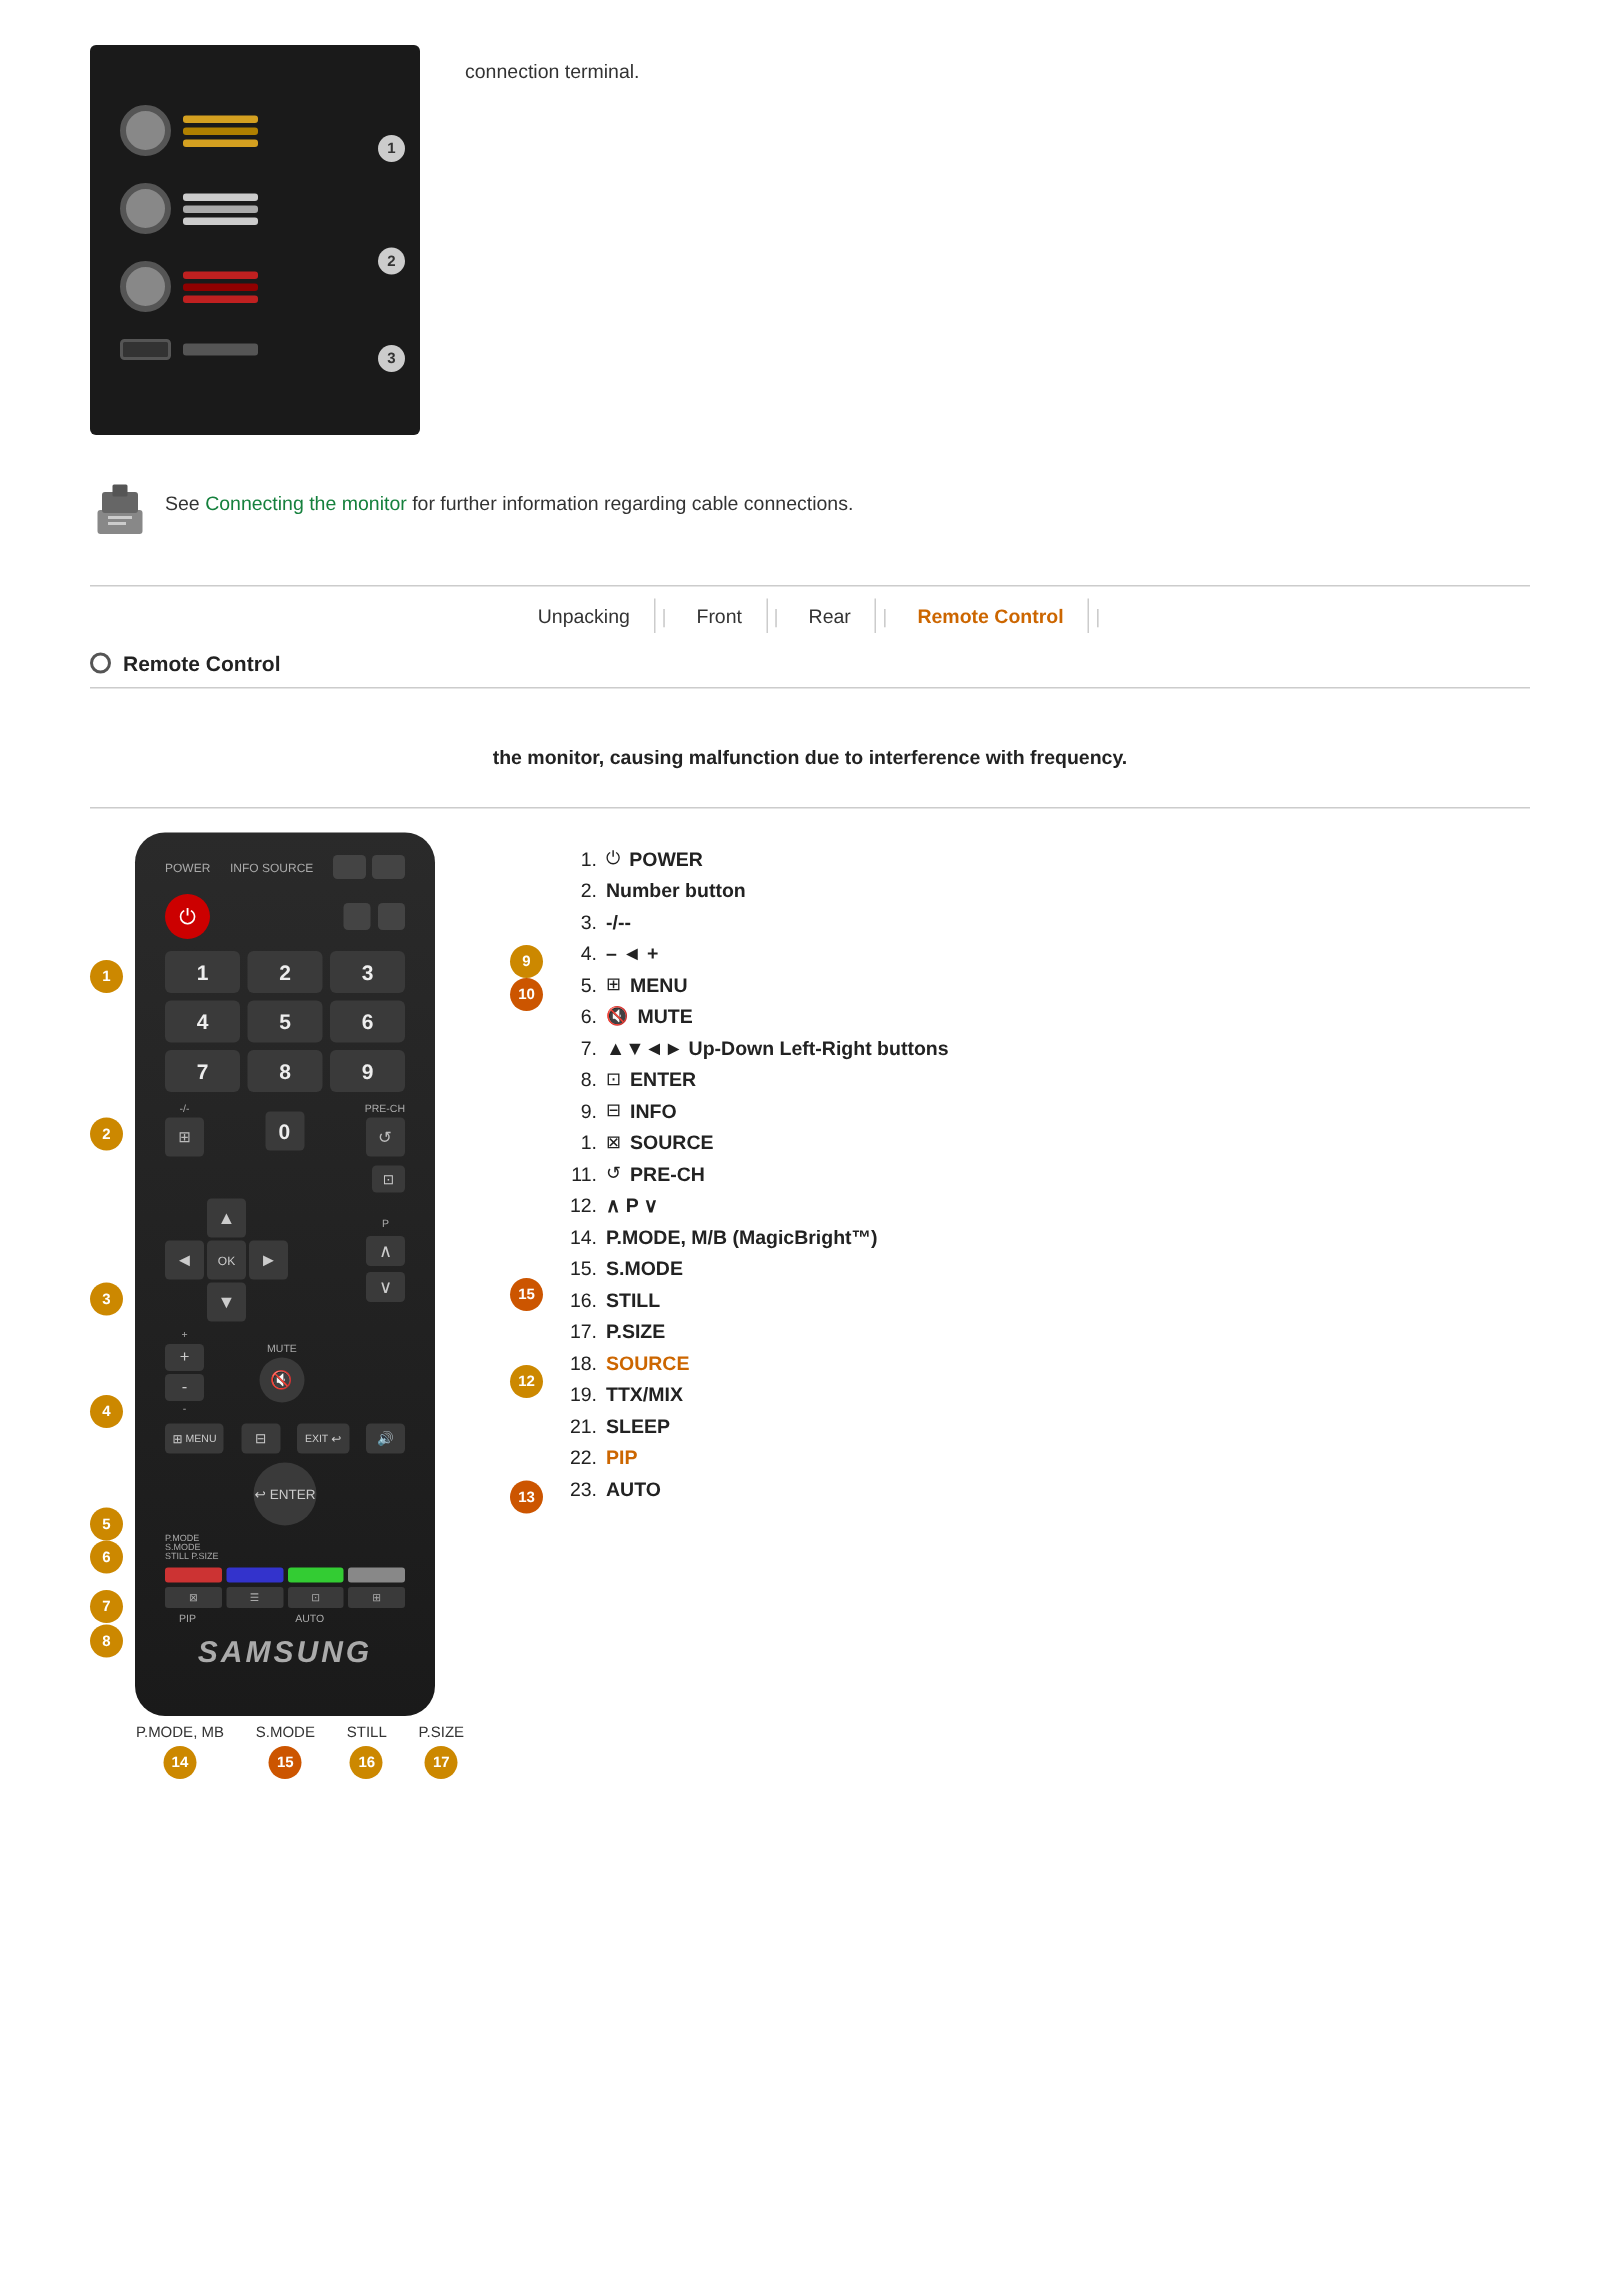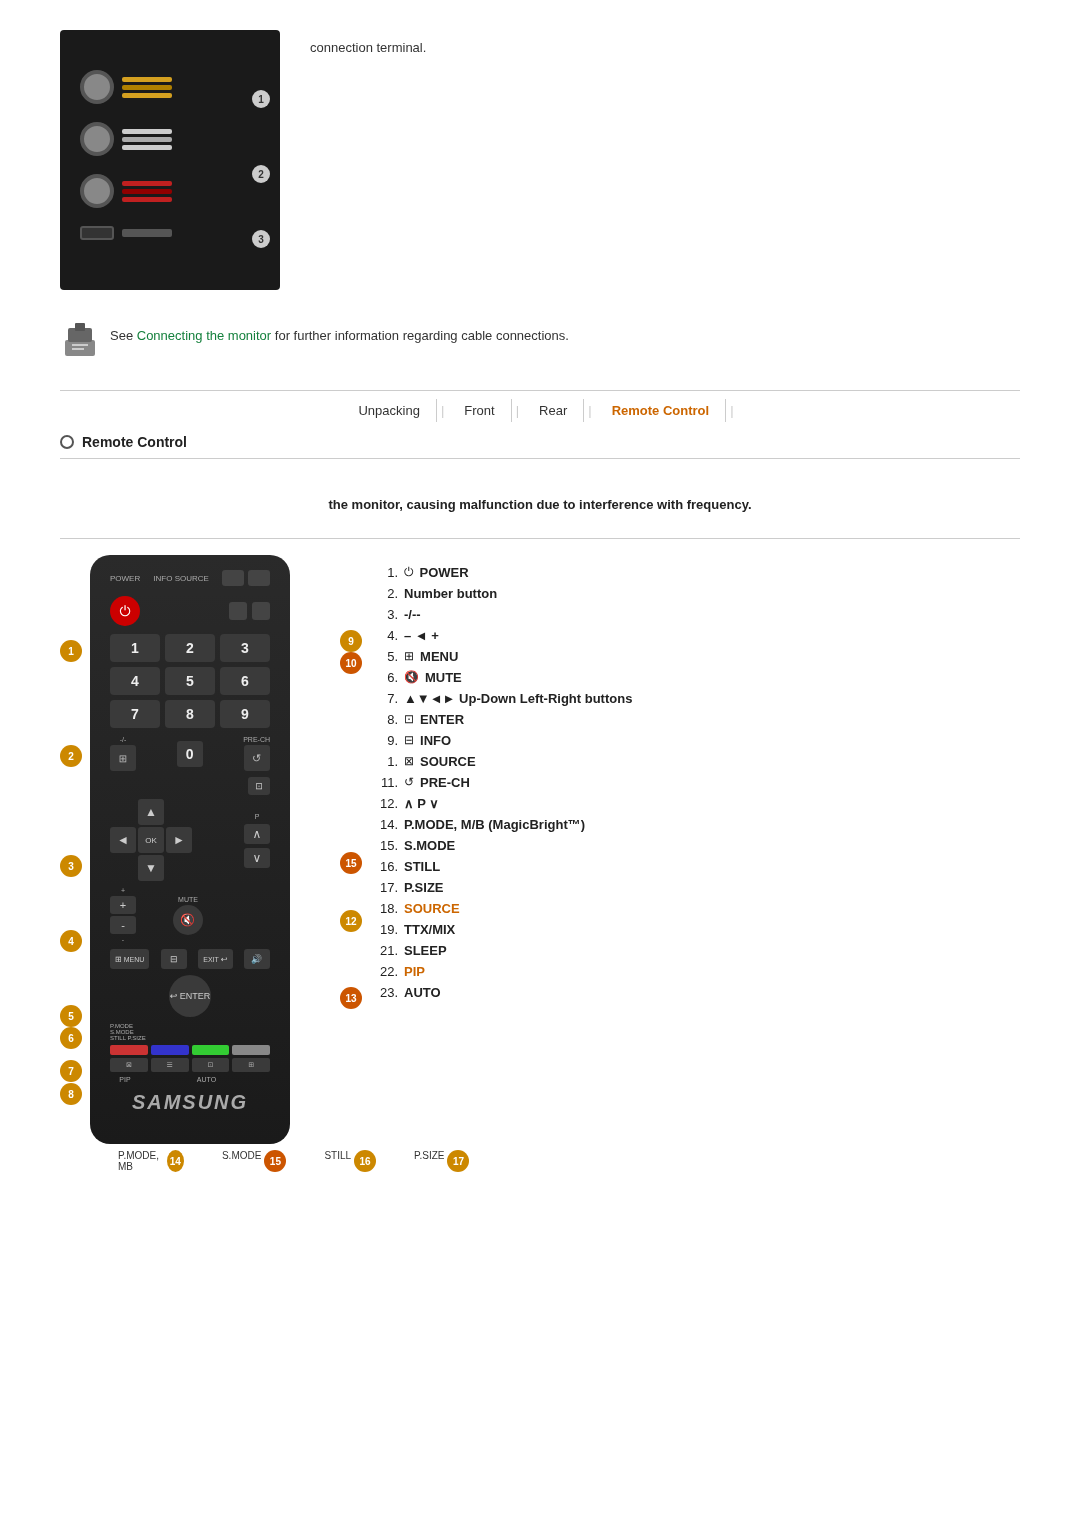--- a/index.html
+++ b/index.html
@@ -392,24 +392,23 @@
     
     .bottom-labels-section {
       display: flex;
       justify-content: space-around;
       margin-top: 6px;
       padding: 0 20px;
     }
 
     .bottom-label-col {
       display: flex;
-      flex-direction: row;
-      align-items: flex-start;
+      flex-direction: column;
+      align-items: center;
       gap: 3px;
-      margin-left: 38px;
     }
 
     .bottom-label-name {
       font-size: 10px;
       color: #333;
     }
 
     .bottom-callout {
       width: 22px;
       height: 22px;

